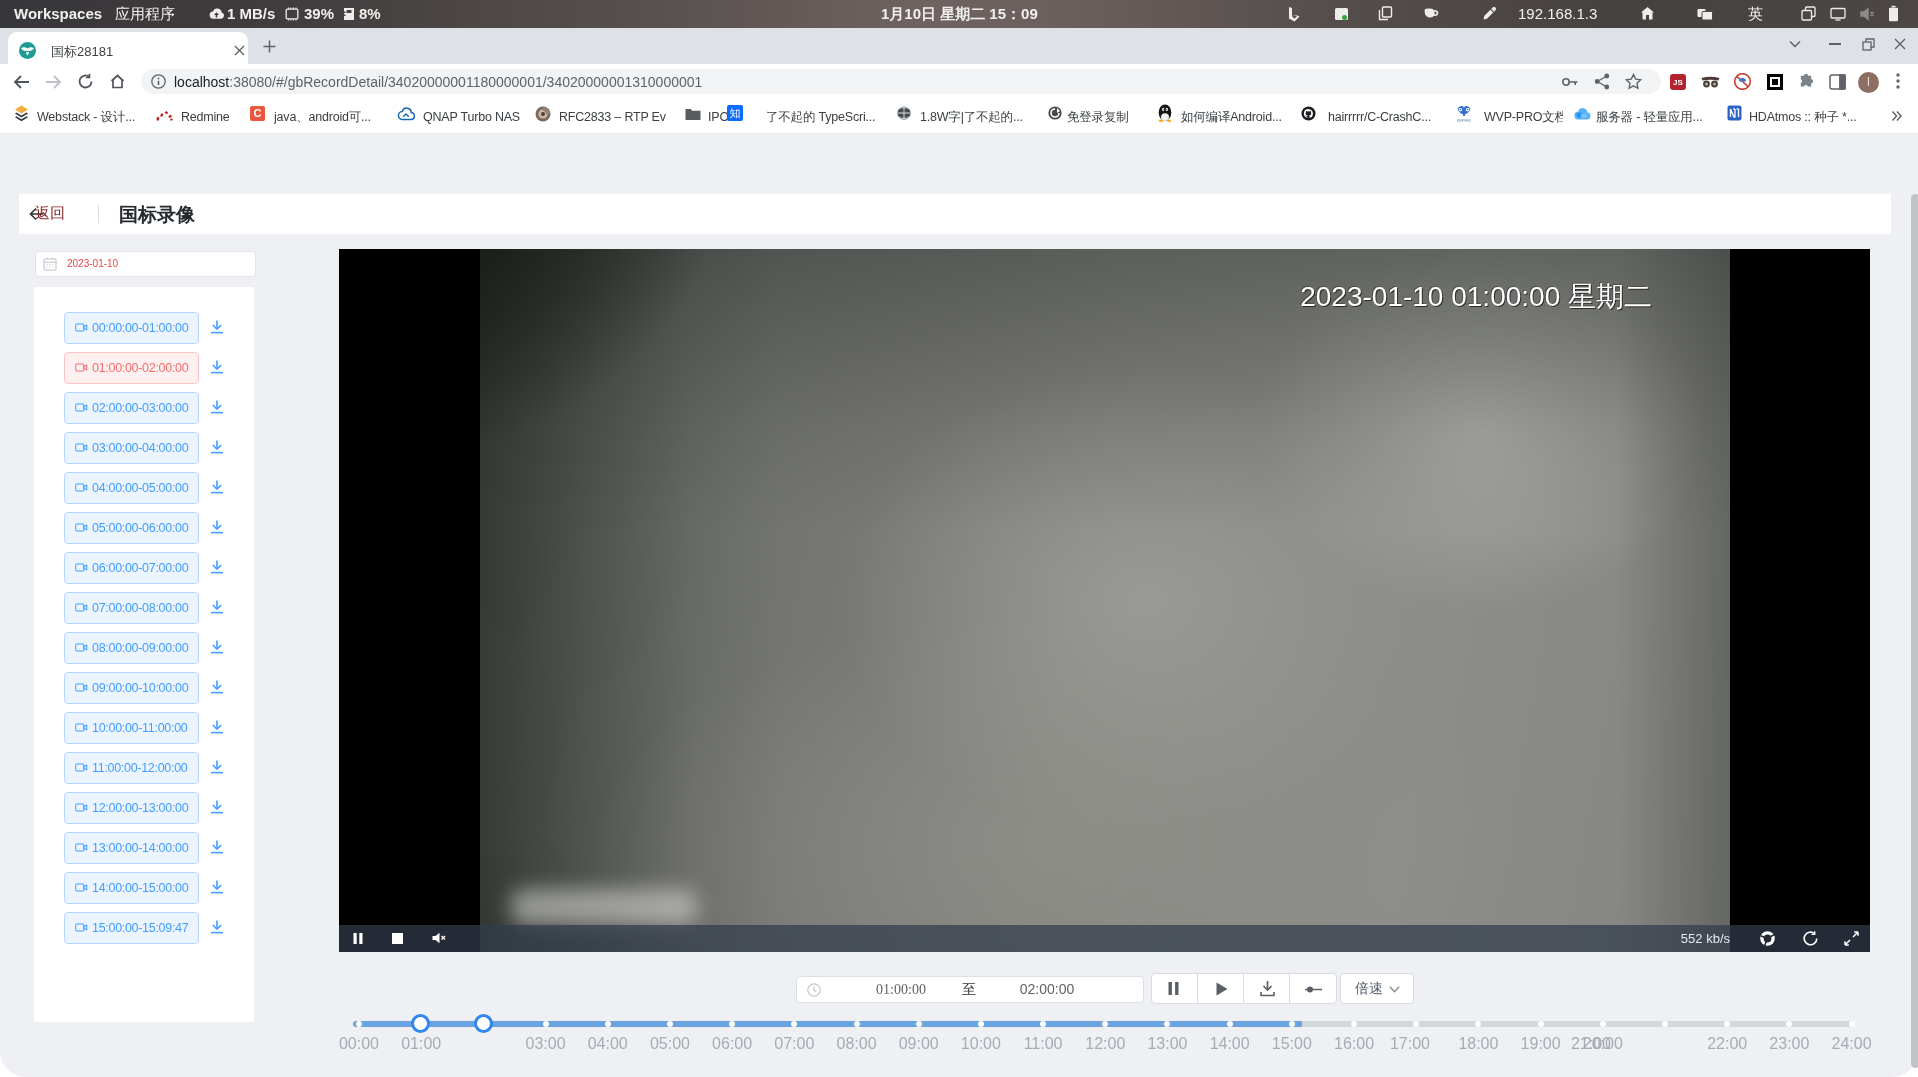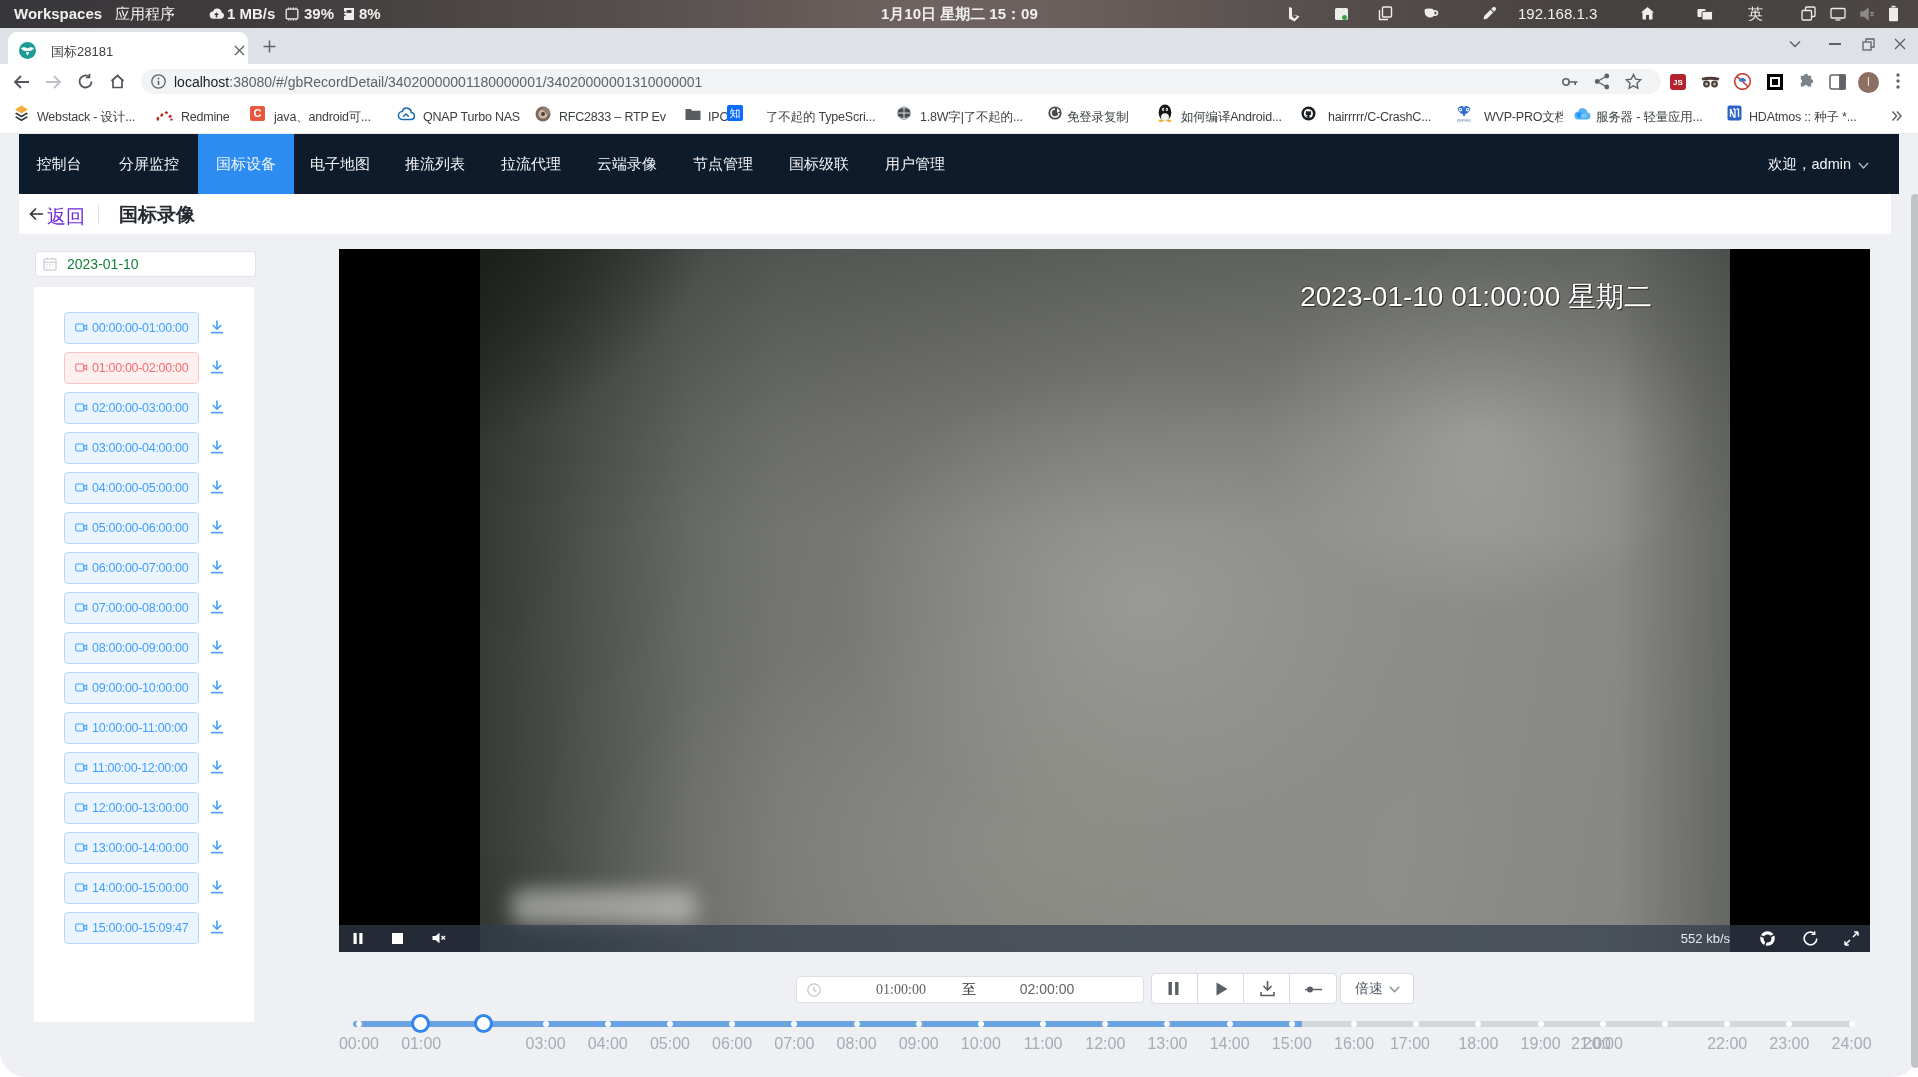--- a/index.html
+++ b/index.html
@@ -318,52 +318,37 @@
         <rect x="0.5" y="0.5" width="14" height="15" rx="2" fill="#2e64c8"></rect>
         <path d="M3.5 12 V4 L7 12 H8 L8 4 M8 4 H6.3 M9.7 4 H11.5 M11.5 4 V12" stroke="#fff" stroke-width="1.3" fill="none"></path>
       </svg>
     <span class="bm" style="left:1749px;width:112px;">HDAtmos :: 种子 *...</span>
     <svg class="abs" style="left:1891px;top:9px;" width="11" height="12" viewBox="0 0 11 12" fill="none" stroke="#5f6368" stroke-width="1.5">
         <path d="M1.5 1.5 L5.5 6 L1.5 10.5 M6 1.5 L10 6 L6 10.5"></path>
       </svg>
   </div>
 
   <div class="abs" style="left:0;top:134px;width:19px;height:100px;background:#eef0f3;"></div>
-  <div id="nav" class="abs">
-    <div class="navitem" style="left:-10px; width:100px;">控制台</div>
-    <div class="navitem" style="left:80px; width:100px;">分屏监控</div>
-    <div class="navitem" id="navactive" style="left:179px; width:96px;">国标设备</div>
-    <div class="navitem" style="left:271px; width:100px;">电子地图</div>
-    <div class="navitem" style="left:366px; width:100px;">推流列表</div>
-    <div class="navitem" style="left:462px; width:100px;">拉流代理</div>
-    <div class="navitem" style="left:558px; width:100px;">云端录像</div>
-    <div class="navitem" style="left:654px; width:100px;">节点管理</div>
-    <div class="navitem" style="left:750px; width:100px;">国标级联</div>
-    <div class="navitem" style="left:846px; width:100px;">用户管理</div>
-    <div class="navitem" style="right:30px; text-align:right; font-size:14.5px;">欢迎，admin<svg style="margin-left:7px;" width="11" height="7" viewBox="0 0 11 7" fill="none" stroke="#aeb6bf" stroke-width="1.4">
-          <path d="M1 1 L5.5 6 L10 1"></path>
-        </svg></div>
-  </div>
 
   <div id="subhead" class="abs">
     <svg style="position:absolute;left:10px;top:13px;" width="15" height="14" viewBox="0 0 15 14" fill="none" stroke="#303133" stroke-width="1.6">
         <path d="M14 7 H1.5 M7 1.5 L1.5 7 L7 12.5"></path>
       </svg>
-    <span style="position:absolute; left:28px; top:10px; font-size:19px; color:#6d28d9;">返回</span>
+    <span style="position:absolute; left:16px; top:10px; font-size:15px; color:#7f1d1d;">返回</span>
     <span style="position:absolute; left:79px; top:11px; width:1px; height:18px; background:#dcdfe6;"></span>
     <span style="position:absolute; left:100px; top:8px; font-size:19px; font-weight:bold; color:#24292f;">国标录像</span>
   </div>
 
   <div id="datebox" class="abs">
     <svg style="position:absolute;left:7px;top:5px;" width="14" height="14" viewBox="0 0 14 14" fill="none" stroke="#c0c4cc" stroke-width="1.1">
         <rect x="1" y="2" width="12" height="11" rx="1"></rect>
         <path d="M1 5.2 H13 M4 2 V0.8 M10 2 V0.8"></path>
         <path d="M3.5 7.5 H4.5 M6.5 7.5 H7.5 M9.5 7.5 H10.5 M3.5 10 H4.5 M6.5 10 H7.5 M9.5 10 H10.5" stroke-width="1.2"></path>
       </svg>
-    <span style="position:absolute; left:31px; top:0; line-height:24px; font-size:14px; color:#15803d;">2023-01-10</span>
+    <span style="position:absolute; left:31px; top:0; line-height:24px; font-size:10px; color:#ef4444;">2023-01-10</span>
   </div>
   <div id="sidepanel" class="abs">
       <div class="slot" style="top: 25px;"><svg class="cam" width="13" height="13" viewBox="0 0 14 14">
           <g fill="none" stroke="currentColor" stroke-width="1.1">
             <rect x="0.8" y="3.2" width="8.6" height="7.6" rx="1.2"></rect>
             <path d="M9.4 6.2 L12.6 4.4 L12.6 9.6 L9.4 7.8 Z"></path>
           </g>
         </svg><span>00:00:00-01:00:00</span></div>
       <div class="dl" style="top: 31px;"><svg width="18" height="18" viewBox="0 0 18 18">
           <g stroke="#409eff" fill="none">

